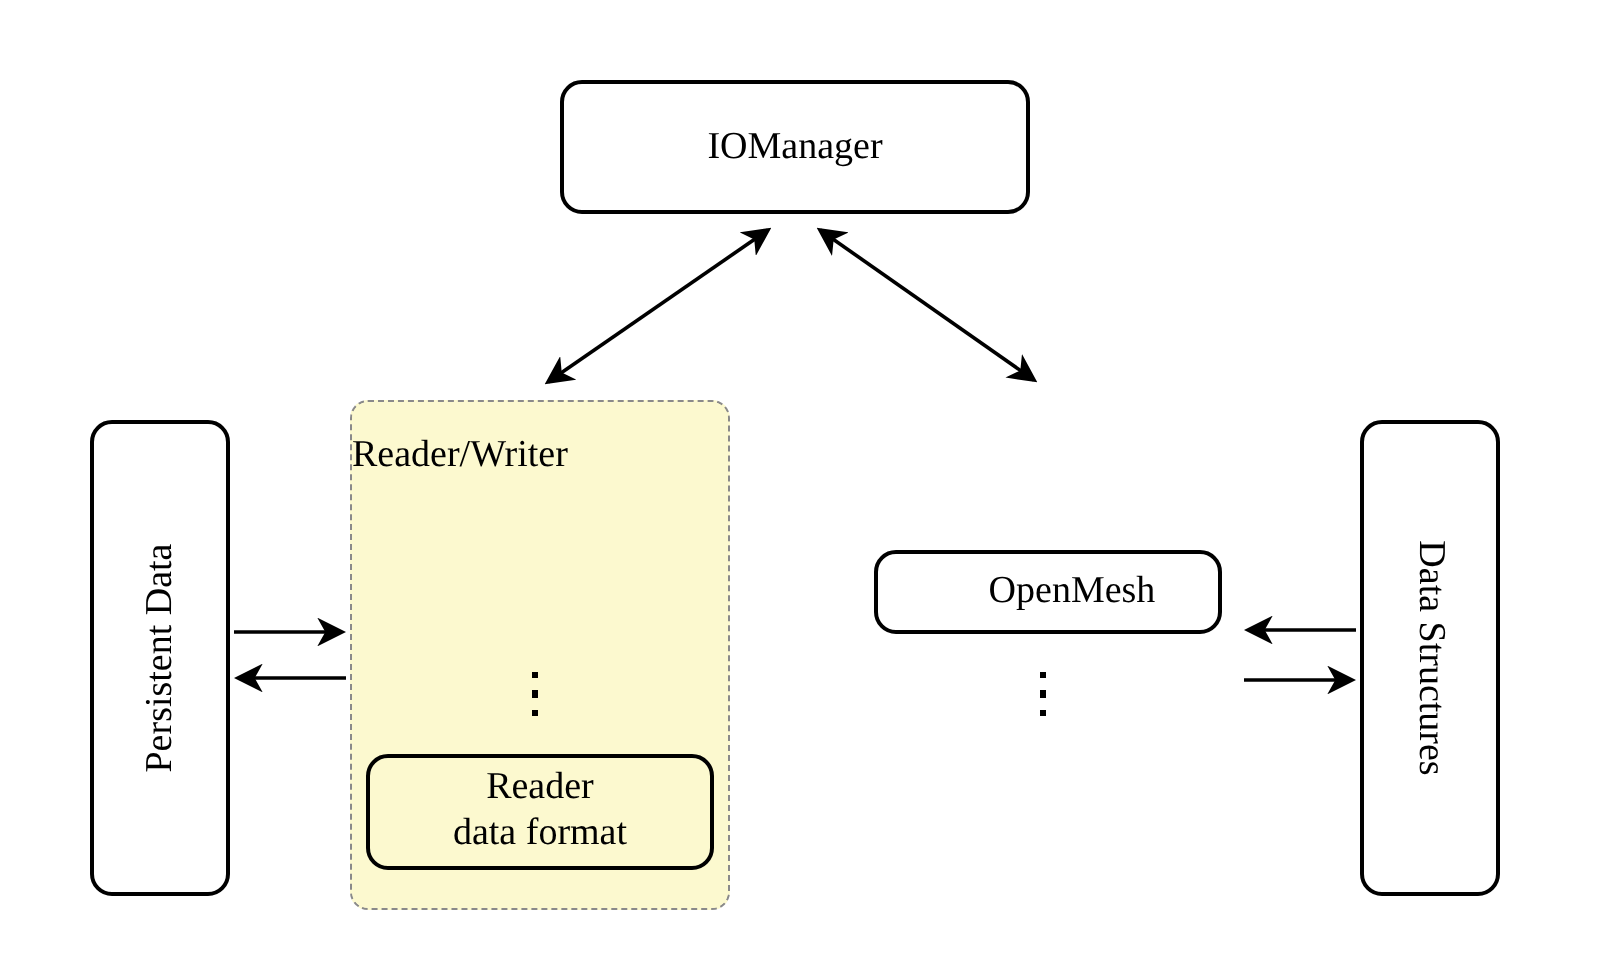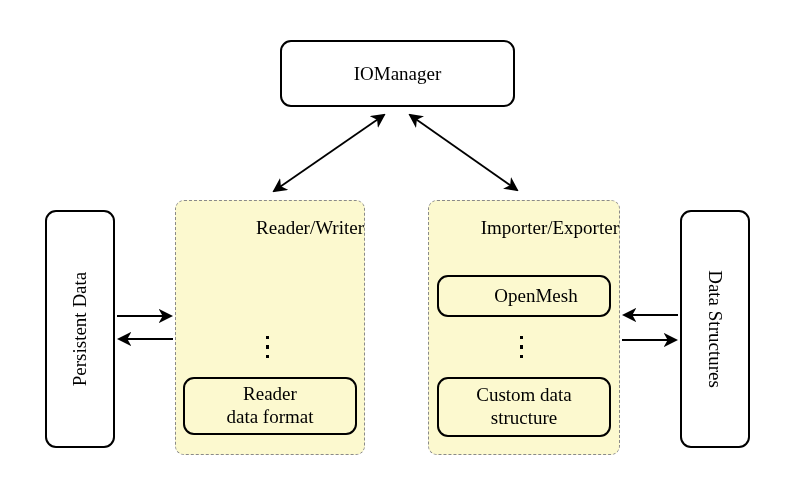--- a/index.html
+++ b/index.html
@@ -42,21 +42,21 @@
     box-sizing: border-box;
     background: #fcf9cf;
     border: 1.6px dashed #8a8a8a;
     border-radius: 9px;
     z-index: 1;
   }
   .group-title {
     position: absolute;
     width: 100%;
     top: 16px;
-    text-align: right;
+    text-align: left;
     font-size: 19px;
     color: #000000;
   }
   
   .vdots {
     position: absolute;
     display: flex;
     flex-direction: column;
     align-items: center;
     gap: 6px;
@@ -102,23 +102,20 @@
   </div>
 
   <div class="node" style="left:680px; top:210px; width:70px; height:238px; border-width:2.5px;">
     <span class="side-label rot-cw">Data Structures</span>
   </div>
 
   <div class="group" style="left:175px; top:200px; width:190px; height:255px;">
     <div class="group-title">Reader/Writer</div>
   </div>
 
-  <div class="group" style="left:428px; top:200px; width:192px; height:255px;">
-    <div class="group-title">Importer/Exporter</div>
-  </div>
 
 
   <div class="vdots" style="left:266px; top:336px;">
     <div class="dot"></div>
     <div class="dot"></div>
     <div class="dot"></div>
   </div>
 
   <div class="node inner" style="left:183px; top:377px; width:174px; height:58px;">
     <span>
@@ -130,26 +127,20 @@
   <div class="node inner" style="left:437px; top:275px; width:174px; height:42px;padding-left:24px;">
     <span>OpenMesh</span>
   </div>
 
   <div class="vdots" style="left:520px; top:336px;">
     <div class="dot"></div>
     <div class="dot"></div>
     <div class="dot"></div>
   </div>
 
-  <div class="node inner" style="left:437px; top:377px; width:174px; height:60px;">
-    <span>
-      <span style="display:block;">Custom data</span>
-      <span style="display:block;">structure</span>
-    </span>
-  </div>
 
   <svg class="arrows" viewBox="0 0 800 489">
     <defs>
       <marker id="ah" viewBox="0 0 10 10" refX="8.6" refY="5" markerWidth="8" markerHeight="8" orient="auto-start-reverse">
         <path d="M0,0 L10,5 L0,10 L2.8,5 Z" fill="#000000"></path>
       </marker>
     </defs>
 
     <line x1="384" y1="115" x2="274" y2="191" marker-start="url(#ah)" marker-end="url(#ah)"></line>
 

